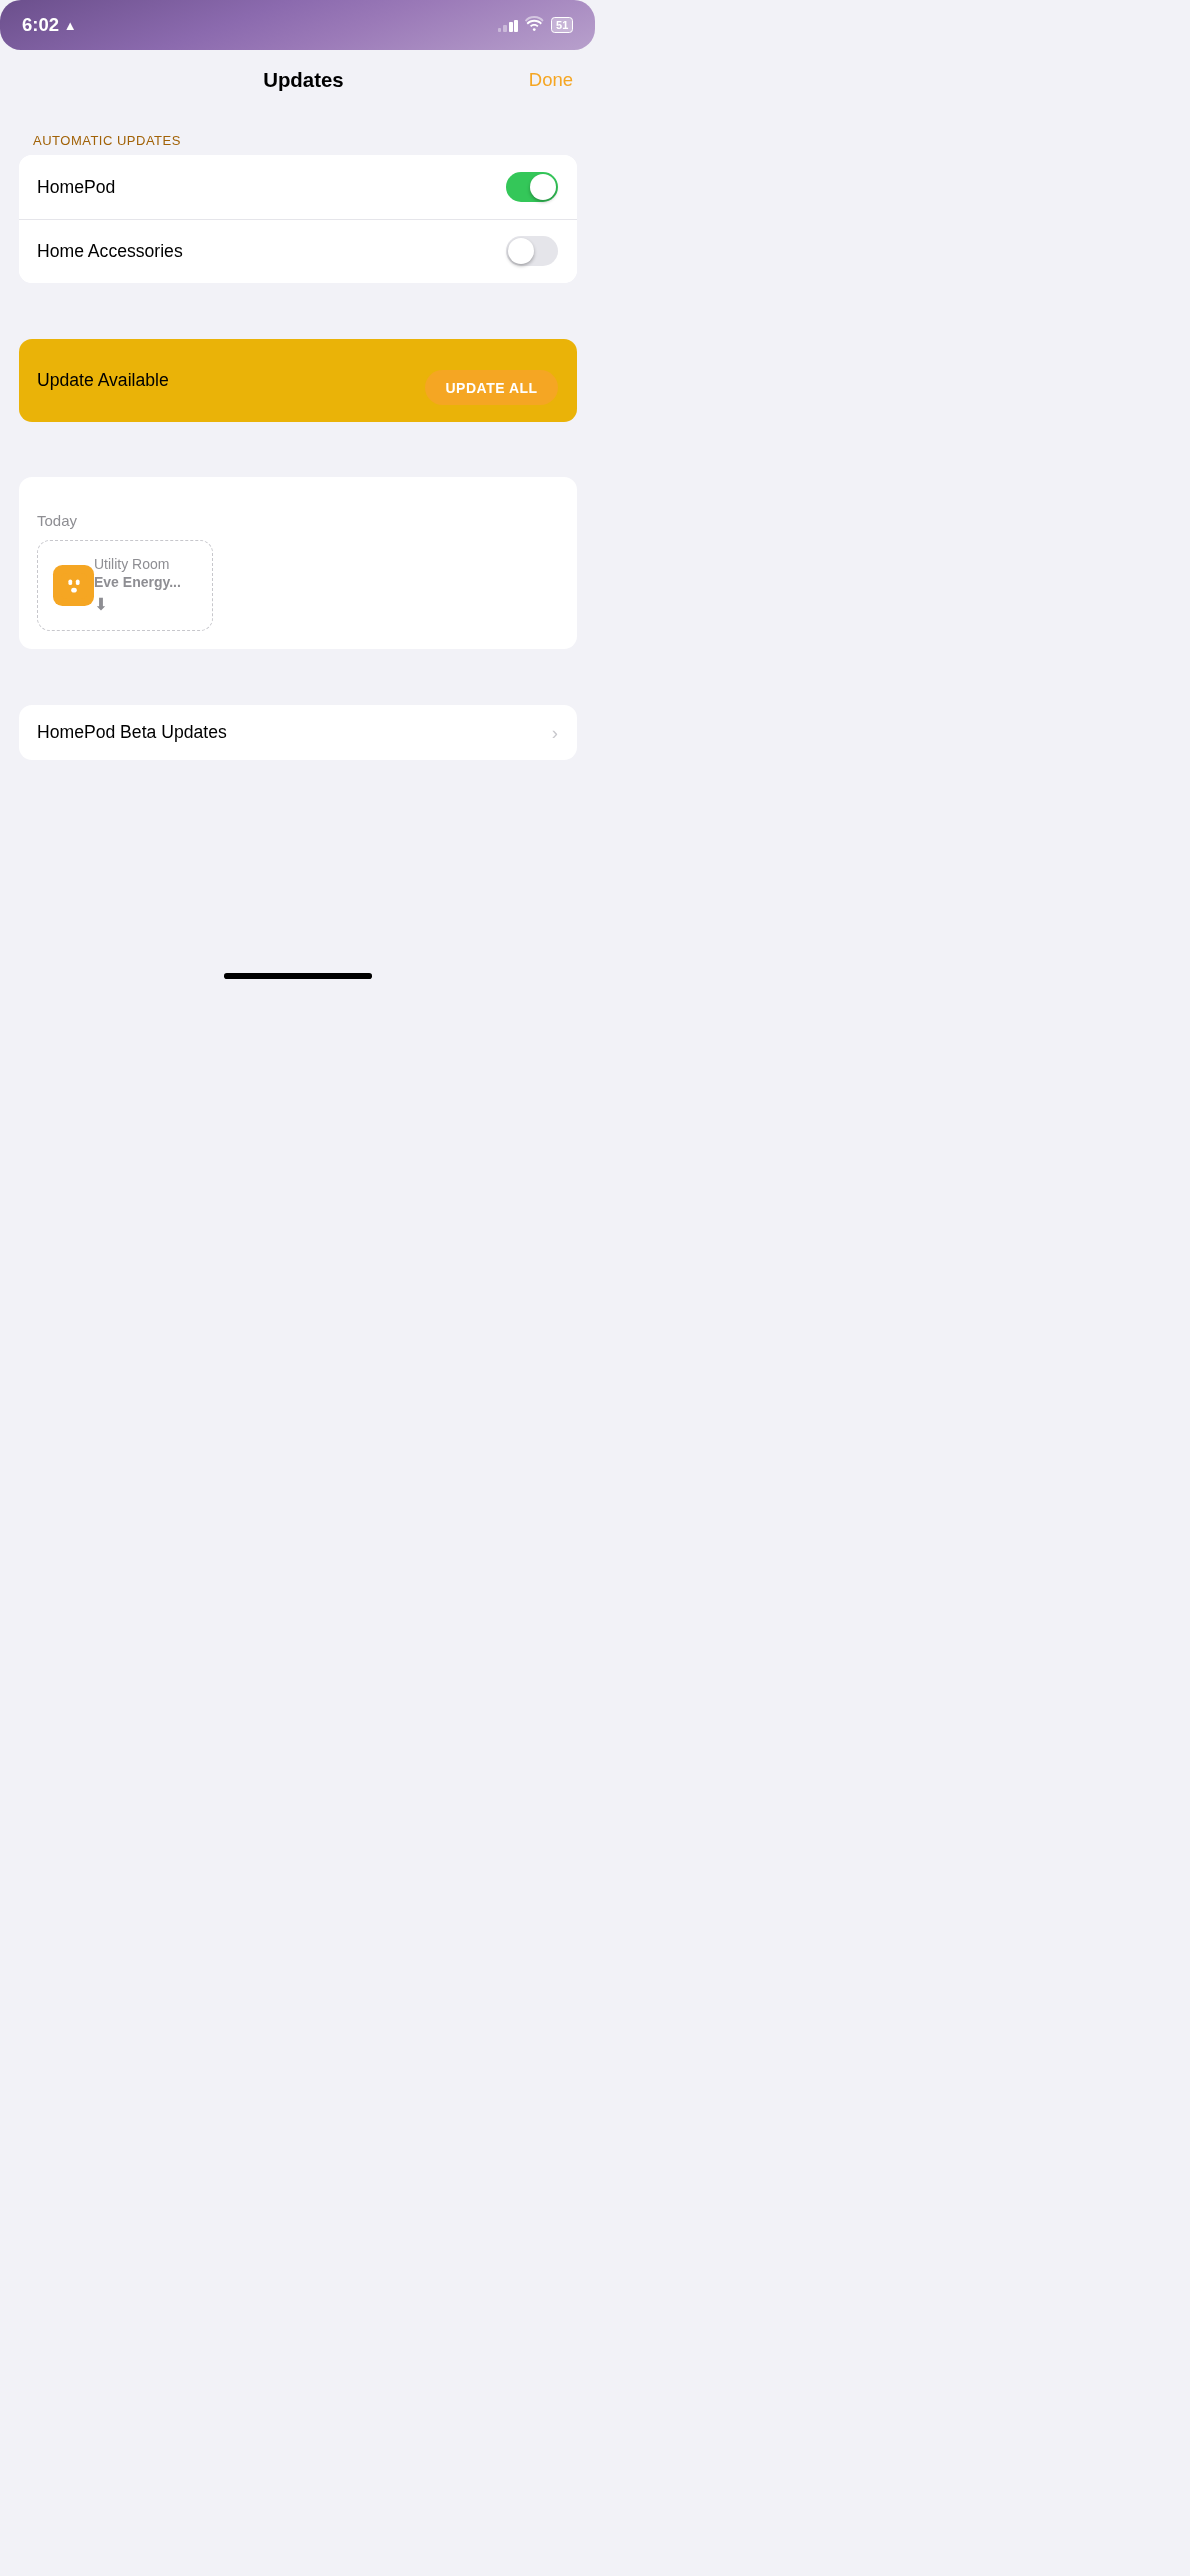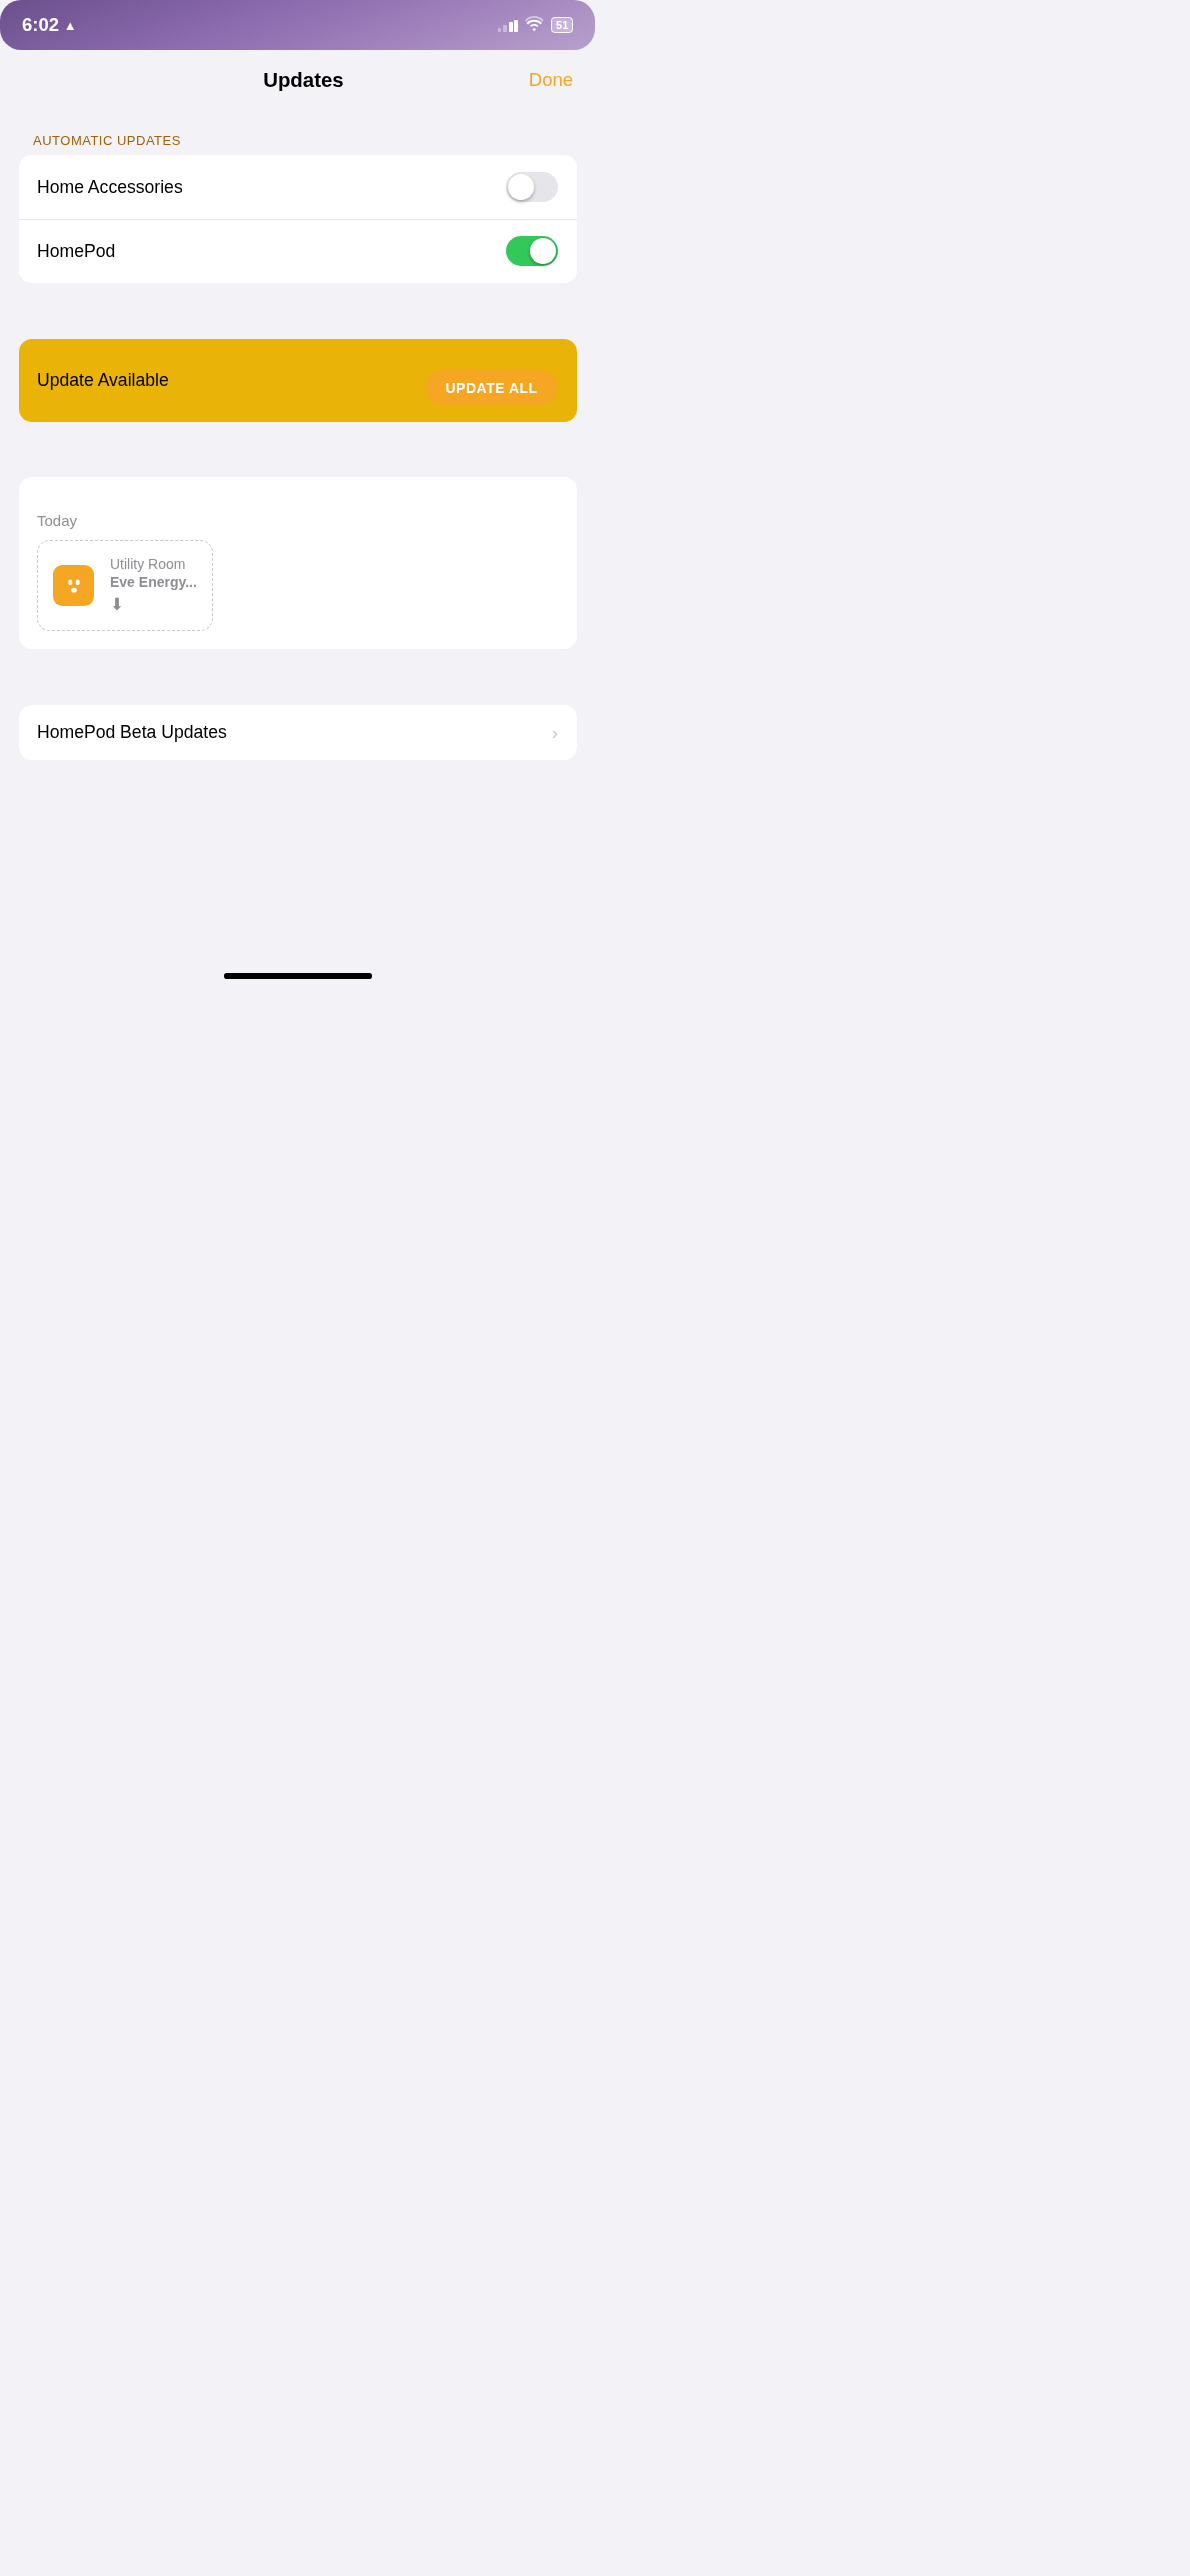--- a/index.html
+++ b/index.html
@@ -297,21 +297,21 @@
       margin-bottom: 11px;
     }
 
     
     .device-tile {
       border: 1.4px dashed #c7c7cc;
       border-radius: 13px;
       padding: 15px;
       display: flex;
       align-items: center;
-      gap: 16px;
+      gap: 0;
       width: 176px;
     }
 
     .device-icon {
       width: 41px;
       height: 41px;
       background: #f5a623;
       border-radius: 9.3px;
       display: flex;
       align-items: center;
@@ -411,28 +411,28 @@
   <span class="nav-title">Updates</span>
   <span class="nav-done">Done</span>
 </div>
 
 <div class="spacer"></div>
 
 <div class="section-label">AUTOMATIC UPDATES</div>
 
 <div class="card">
   <div class="toggle-row">
+    <span class="toggle-label">HomePod</span>
+    <div class="toggle toggle-on">
+      <div class="toggle-thumb"></div>
+    </div>
+  </div>
+  <div class="toggle-row">
     <span class="toggle-label">Home Accessories</span>
     <div class="toggle toggle-off">
-      <div class="toggle-thumb"></div>
-    </div>
-  </div>
-  <div class="toggle-row">
-    <span class="toggle-label">HomePod</span>
-    <div class="toggle toggle-on">
       <div class="toggle-thumb"></div>
     </div>
   </div>
 </div>
 
 <div class="spacer-large"></div>
 
 <div class="update-available-card">
   <span class="update-available-label">Update Available</span>
   <button class="update-all-button">UPDATE ALL</button>

